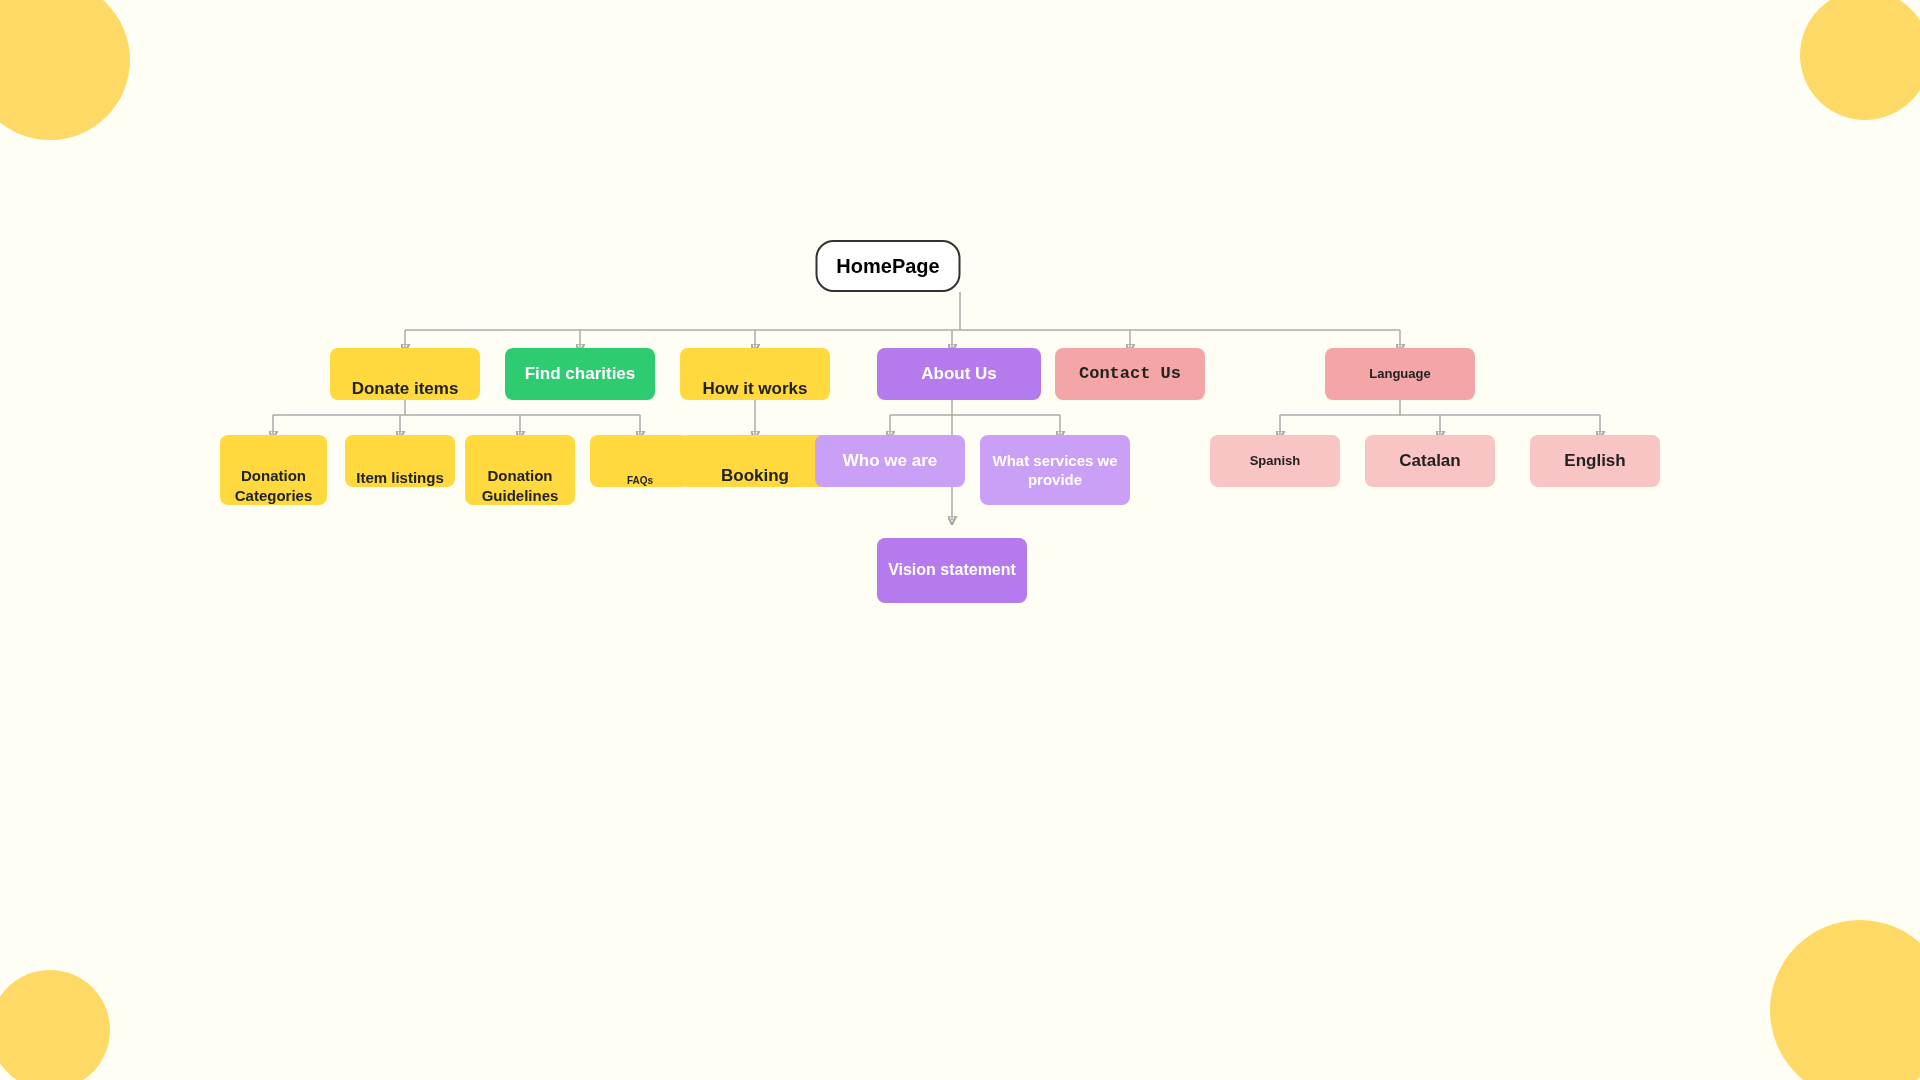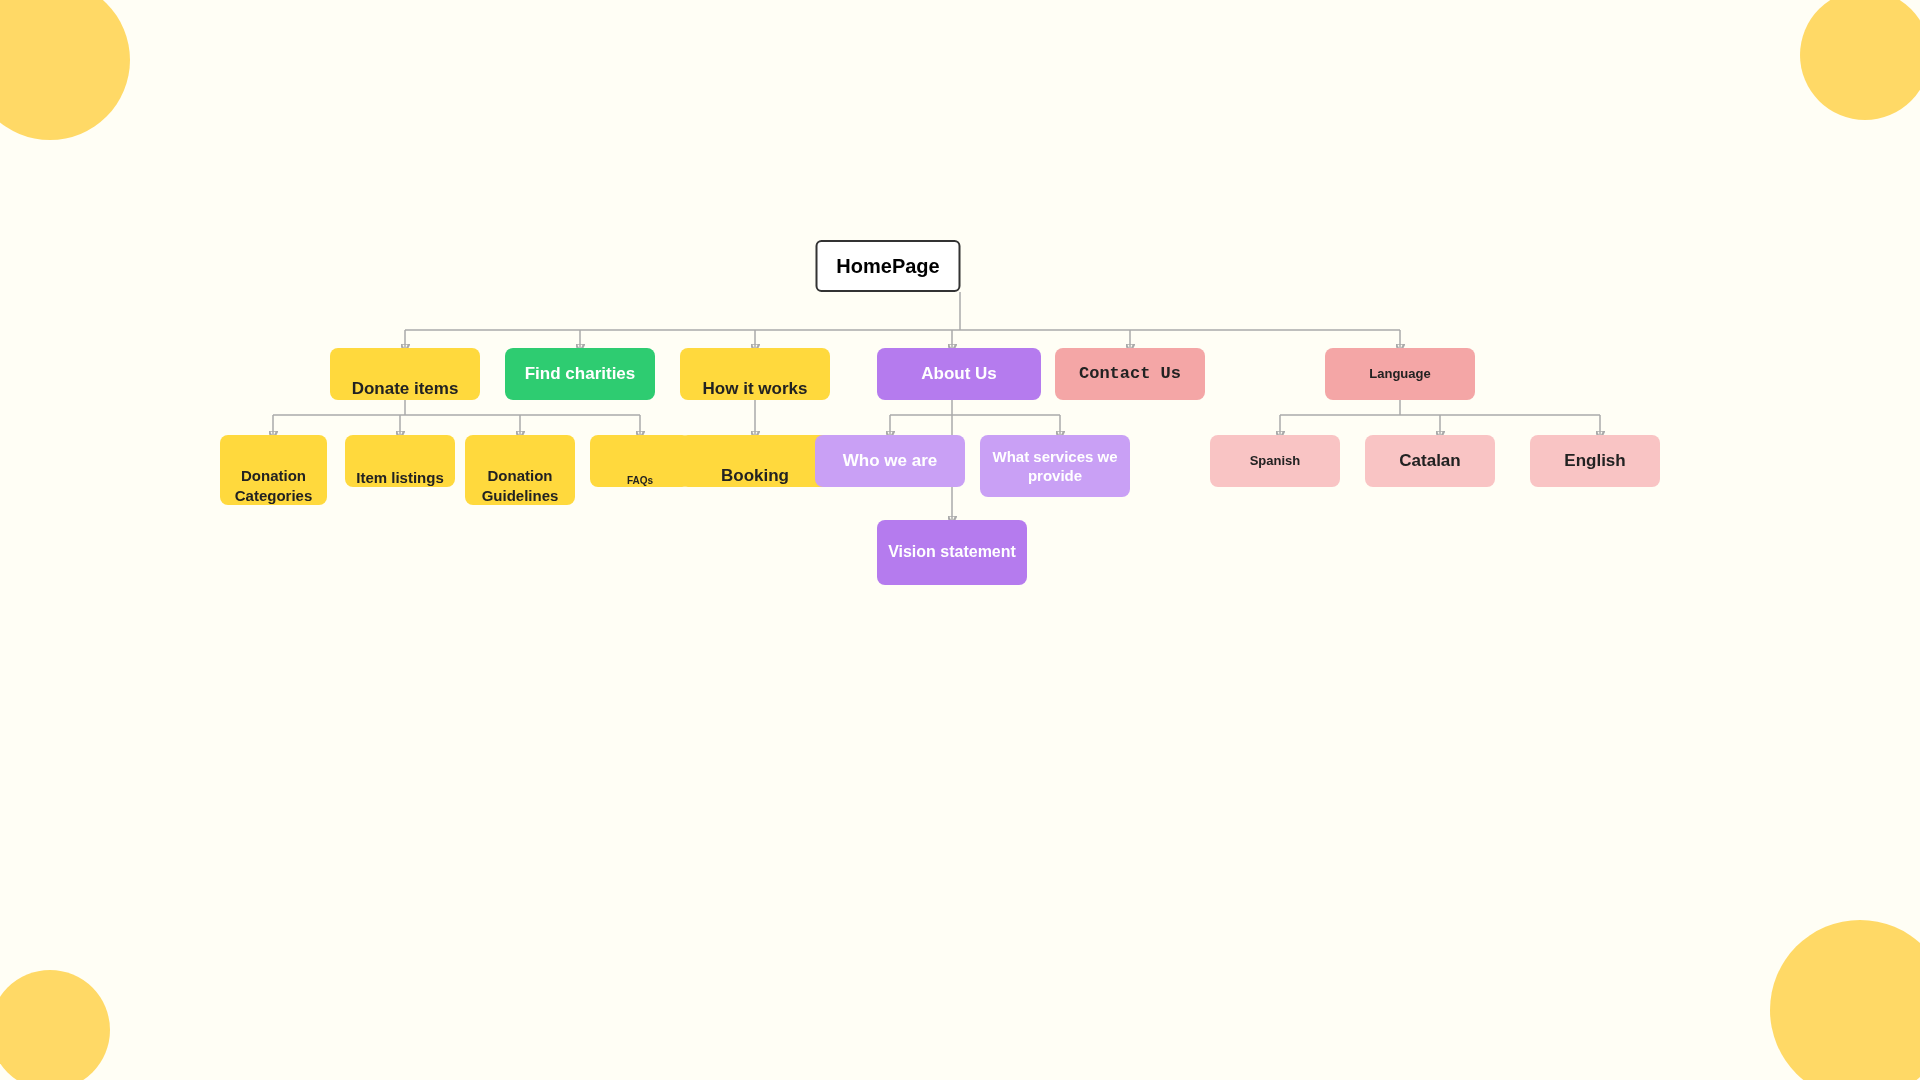--- a/index.html
+++ b/index.html
@@ -56,21 +56,21 @@
       line-height: 1.3;
       position: absolute;
     }
 
     .node-homepage {
       background: white;
       border: 2px solid #333;
       width: 145px; height: 52px;
       font-size: 20px;
       font-weight: bold;
-      border-radius: 6px;
+      border-radius: 18px;
       top: 0;
       left: 50%;
       transform: translateX(-50%);
     }
 
     .node-yellow {
       background: #ffd93d;
       color: #222;
       align-items: flex-end;
     }
@@ -211,25 +211,25 @@
   </div>
 
   <div class="node node-yellow" style="top:195px; left:470px; width:150px; height:52px; font-size:17px;">
     <span>Booking</span>
   </div>
 
   <div class="node node-purple-light" style="top:195px; left:605px; width:150px; height:52px; font-size:17px;">
     <span>Who we are</span>
   </div>
 
-  <div class="node node-purple-light" style="top:195px; left:770px; width:150px; height:62px; font-size:15px;">
+  <div class="node node-purple-light" style="top:195px; left:770px; width:150px; height:70px; font-size:15px;">
     <span>What services we provide</span>
   </div>
 
-  <div class="node node-purple" style="top:280px; left:667px; width:150px; height:65px; font-size:16px;">
+  <div class="node node-purple" style="top:298px; left:667px; width:150px; height:65px; font-size:16px;">
     <span>Vision statement</span>
   </div>
 
   <div class="node node-pink-light" style="top:195px; left:1000px; width:130px; height:52px; font-size:13px;">
     <span>Spanish</span>
   </div>
 
   <div class="node node-pink-light" style="top:195px; left:1155px; width:130px; height:52px; font-size:17px;">
     <span>Catalan</span>
   </div>

